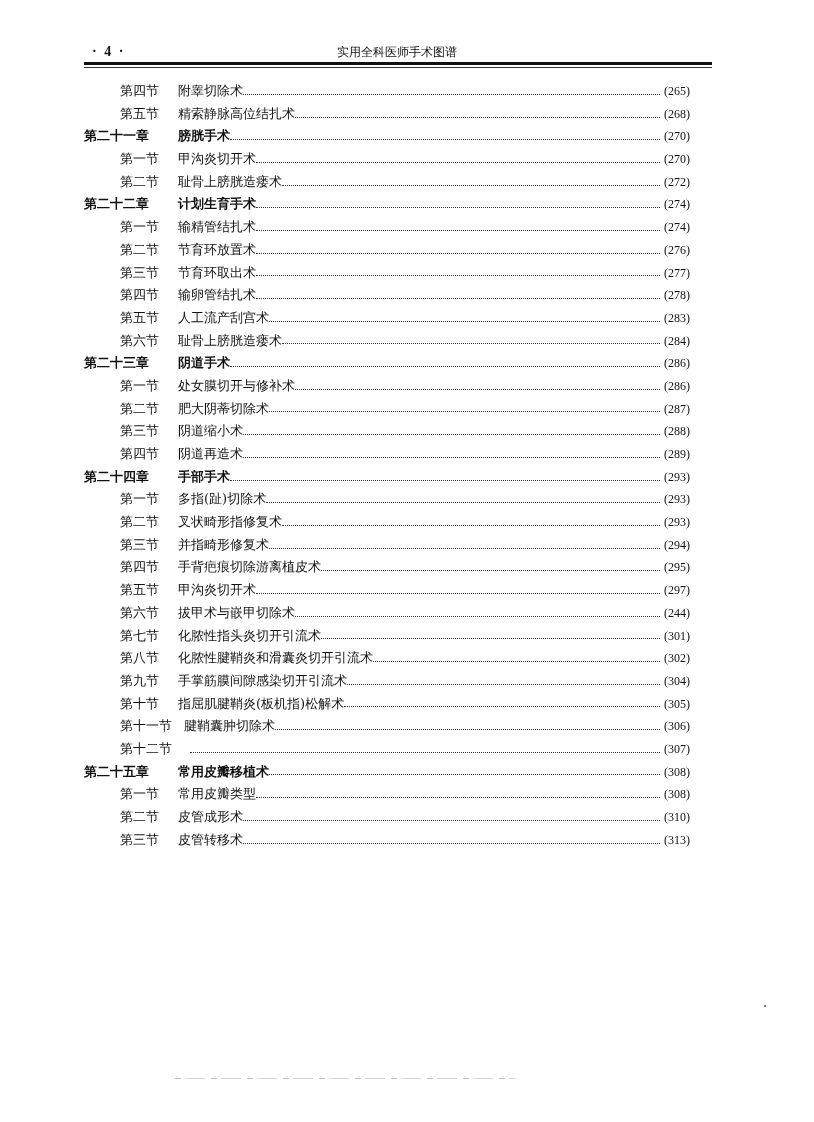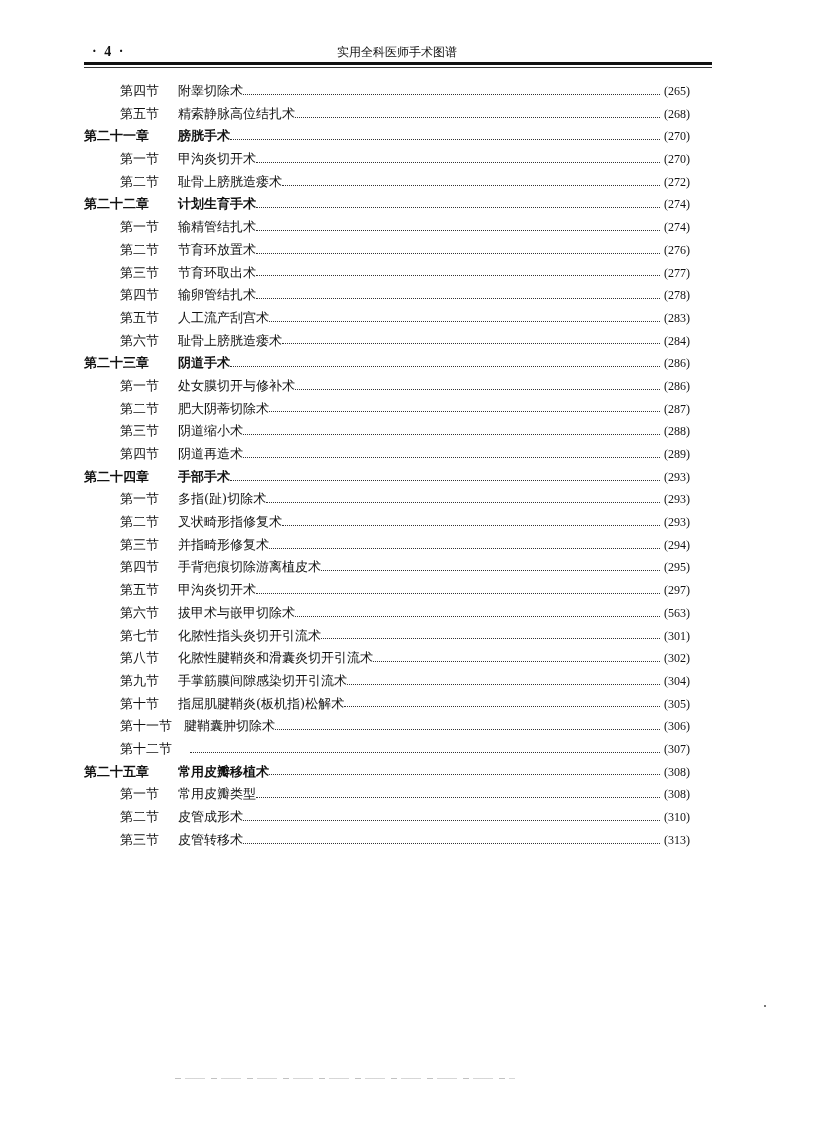--- a/index.html
+++ b/index.html
@@ -276,21 +276,21 @@
     <div class="toc-row section">
       <span class="label">第五节</span>
       <span class="title">甲沟炎切开术</span>
       <span class="leader"></span>
       <span class="page">(297)</span>
     </div>
     <div class="toc-row section">
       <span class="label">第六节</span>
       <span class="title">拔甲术与嵌甲切除术</span>
       <span class="leader"></span>
-      <span class="page">(563)</span>
+      <span class="page">(244)</span>
     </div>
     <div class="toc-row section">
       <span class="label">第七节</span>
       <span class="title">化脓性指头炎切开引流术</span>
       <span class="leader"></span>
       <span class="page">(301)</span>
     </div>
     <div class="toc-row section">
       <span class="label">第八节</span>
       <span class="title">化脓性腱鞘炎和滑囊炎切开引流术</span>

